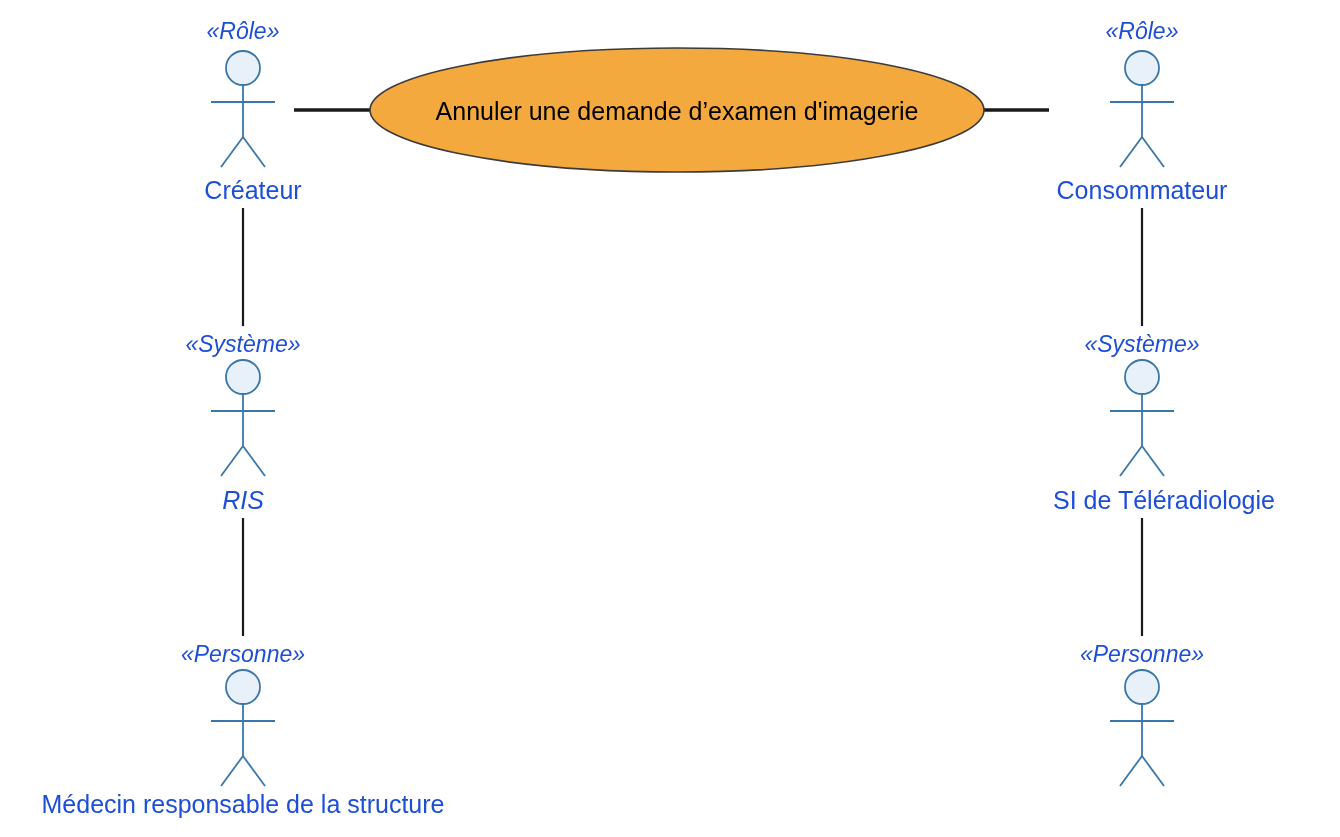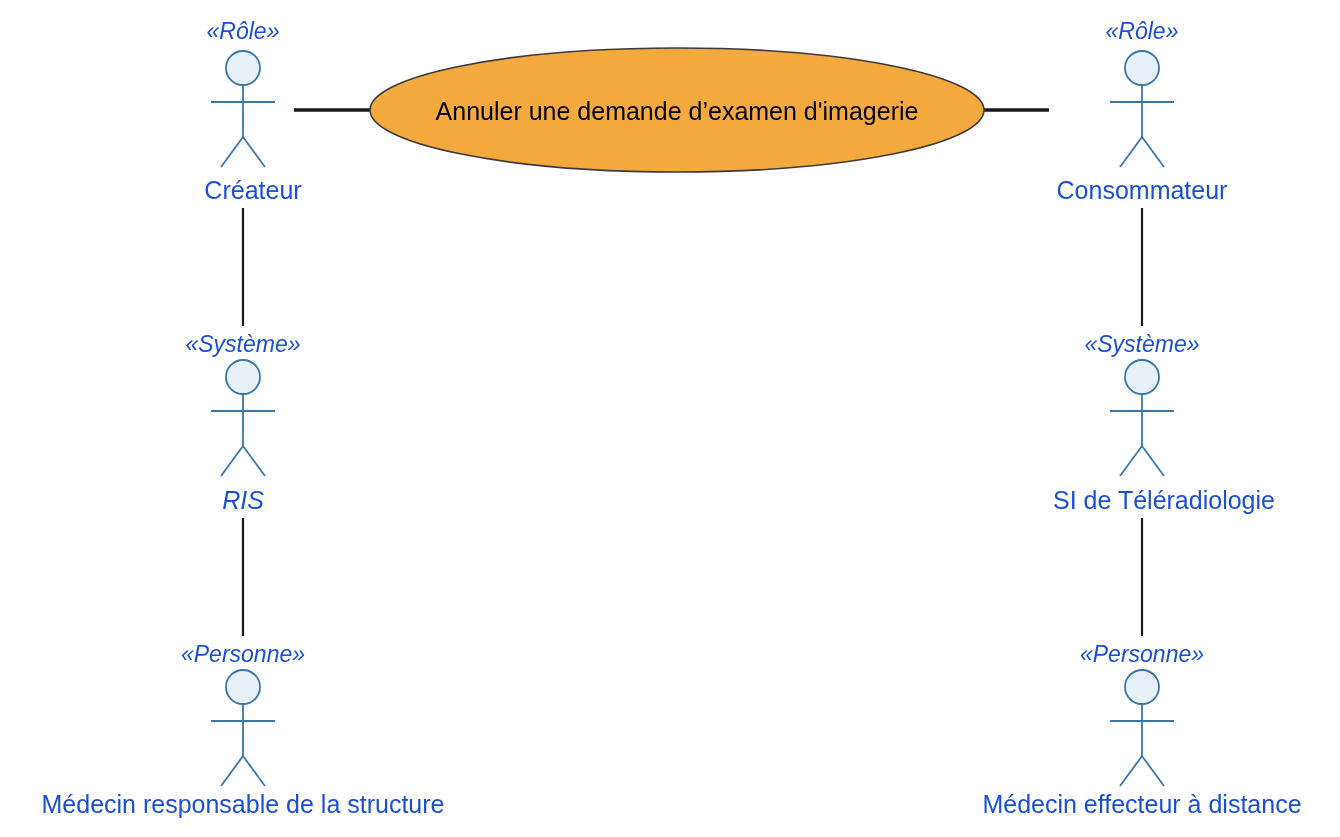--- a/index.html
+++ b/index.html
@@ -145,16 +145,15 @@
     <div class="txt stereotype center-anchor" style="left:243px; top:641px;">«Personne»</div>
     <div class="txt actor-name center-anchor" style="left:243px; top:790px;">Médecin responsable de la structure</div>
 
     <div class="txt stereotype center-anchor" style="left:1142px; top:18px;">«Rôle»</div>
     <div class="txt actor-name center-anchor" style="left:1142px; top:176px;">Consommateur</div>
 
     <div class="txt stereotype center-anchor" style="left:1142px; top:331px;">«Système»</div>
     <div class="txt actor-name center-anchor" style="left:1142px; top:486px;margin-left:22px;">SI de Téléradiologie</div>
 
     <div class="txt stereotype center-anchor" style="left:1142px; top:641px;">«Personne»</div>
-    <div class="txt actor-name center-anchor" style="left:1142px; top:790px;">Médecin effecteur à distance</div>
 
   </div>
 </div>
 
 </body></html>

